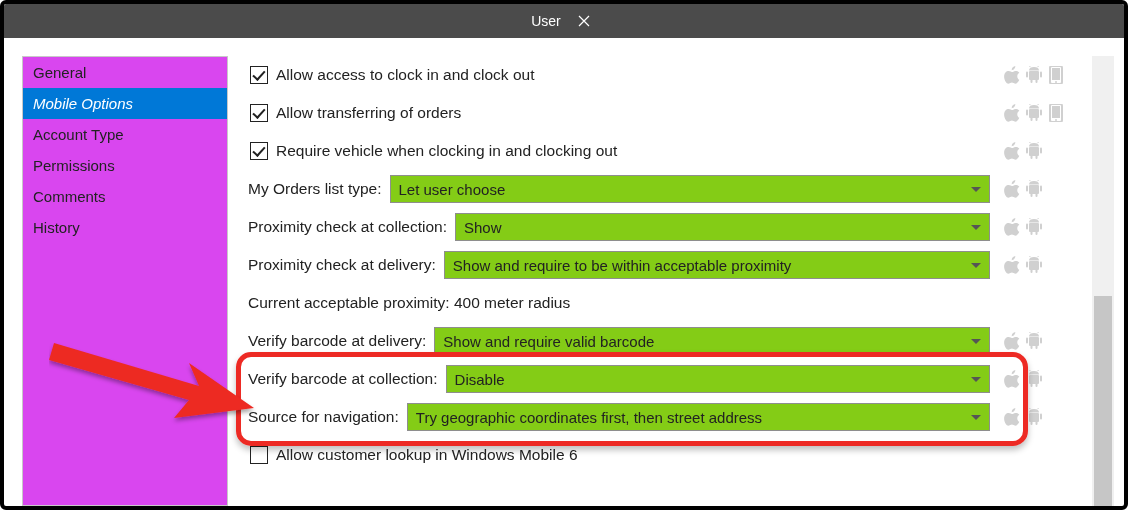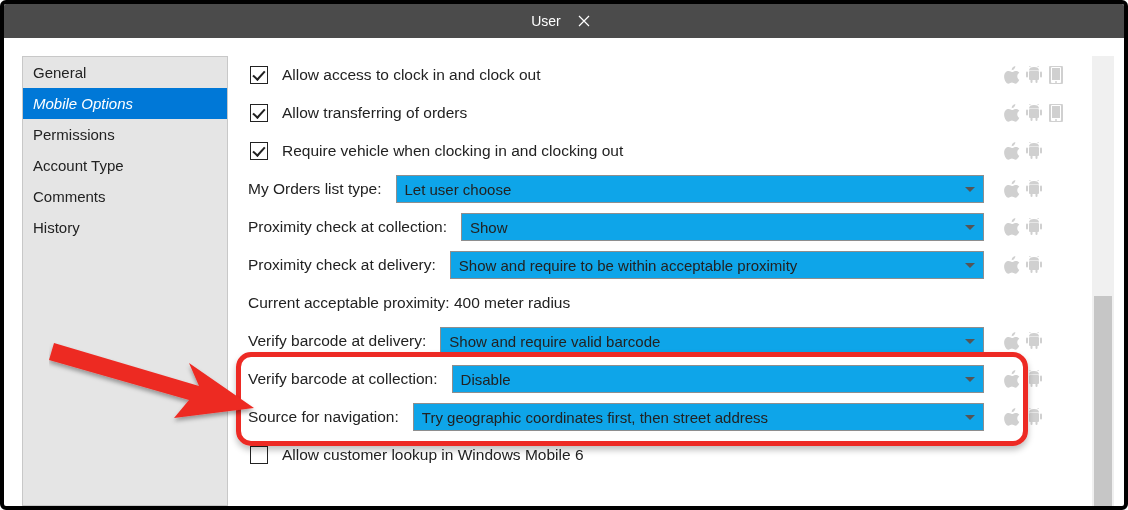--- a/index.html
+++ b/index.html
@@ -44,21 +44,21 @@
     display: flex;
     padding: 18px 10px 0 18px;
     gap: 20px;
     position: relative;
     overflow: hidden;
   }
   .sidebar {
     width: 206px;
     flex-shrink: 0;
     border: 1px solid #c8c8c8;
-    background: #e5e5e5;
+    background: #d946ef;
   }
   .sidebar-item {
     padding: 7px 10px;
     font-size: 15px;
     color: #222;
     cursor: default;
   }
   .sidebar-item.selected {
     background: #0078d7;
     color: #fff;
@@ -87,21 +87,21 @@
     top: 240px;
     height: 210px;
     background: #c6c6c6;
   }
   .row {
     display: flex;
     align-items: center;
     height: 38px;
     font-size: 15.5px;
     color: #222;
-    gap: 14px;
+    gap: 8px;
   }
   .row .chk {
     width: 18px; height: 18px;
     border: 1.5px solid #222;
     display: flex;
     align-items: center;
     justify-content: center;
     margin-left: 2px;
     flex-shrink: 0;
   }
@@ -110,21 +110,21 @@
     width: 10px; height: 5px;
     border-left: 2px solid #222;
     border-bottom: 2px solid #222;
     transform: rotate(-48deg) translate(1px,-1px);
   }
   .row .label { flex-shrink: 0; }
   .row .select {
     flex: 1;
     min-width: 0;
     height: 28px;
-    background: #0ea5e9;
+    background: #84cc16;
     border: 1px solid #8e8e8e;
     display: flex;
     align-items: center;
     justify-content: space-between;
     padding: 0 8px;
     font-size: 15px;
   }
   .row .select .arrow {
     width: 0; height: 0;
     border-left: 5px solid transparent;
@@ -188,22 +188,22 @@
           <path d="M1 1 L11 11 M11 1 L1 11" fill="none"></path>
         </svg>
     </div>
   </div>
 
   <div class="body">
 
     <div class="sidebar">
       <div class="sidebar-item"><span>General</span></div>
       <div class="sidebar-item selected"><span>Mobile Options</span></div>
+      <div class="sidebar-item"><span>Account Type</span></div>
       <div class="sidebar-item"><span>Permissions</span></div>
-      <div class="sidebar-item"><span>Account Type</span></div>
       <div class="sidebar-item"><span>Comments</span></div>
       <div class="sidebar-item"><span>History</span></div>
     </div>
 
     <div class="main-area">
       <div class="options">
 
         <div class="row">
           <div class="chk checked"></div>
           <span class="label">Allow access to clock in and clock out</span>

